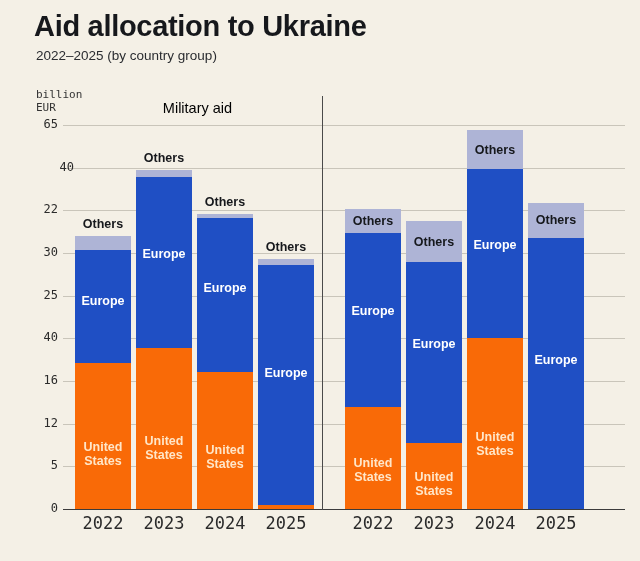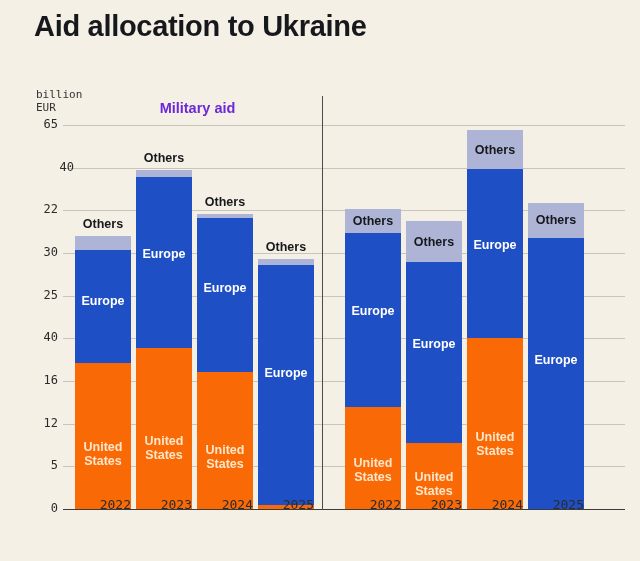--- a/index.html
+++ b/index.html
@@ -46,21 +46,21 @@
     font-size:12px;color:#2b2b2b;
   }
 
   .divider{
     position:absolute;left:322px;top:96px;width:1.2px;height:414px;
     background:#4a4a4a;
   }
 
   .panel-title{
     position:absolute;top:100px;
-    font-size:14.5px;font-weight:bold;color:#6d28d9;
+    font-size:14.5px;font-weight:normal;color:#000000;
     text-align:center;
   }
   #panel-mil{left:75px;width:245px;}
   #panel-fin{left:330px;width:290px;}
 
   .bar{position:absolute;width:56px;}
   .seg{position:absolute;left:0;width:56px;}
   .seg-us{background:#f96a07;}
   .seg-eu{background:#1f4fc4;}
   .seg-ot{background:#aeb4d6;}
@@ -68,31 +68,32 @@
   .seg-label{
     position:absolute;left:0;width:56px;
     text-align:center;font-size:12.5px;font-weight:bold;
     line-height:14px;
   }
   .lab-us{color:#ffe6c8;}
   .lab-eu{color:#ffffff;}
   .lab-ot{color:#16181c;}
 
   .xtick{
-    position:absolute;top:497px;width:56px;text-align:right;
+    position:absolute;top:513px;width:56px;text-align:center;
     font-family:"DejaVu Sans Mono", monospace;
-    font-size:13px;color:#2b2b2b;
+    font-size:17px;color:#2b2b2b;
   }
 </style>
 </head>
 <body>
 
 <div class="page">
 
   <div class="title">Aid allocation to Ukraine</div>
+  <div class="subtitle">2022–2025 (by country group)</div>
   <div class="unit">billion
 EUR</div>
 
   <div class="plot" id="plot">
       <div class="axisline" style="top: 508.5px;"></div>
       <div class="ytick" style="left: 18px; top: 501px;">0</div>
       <div class="gridline" style="top: 466.333px;"></div>
       <div class="ytick" style="left: 18px; top: 458.333px;">5</div>
       <div class="gridline" style="top: 423.667px;"></div>
       <div class="ytick" style="left: 18px; top: 415.667px;">12</div>

